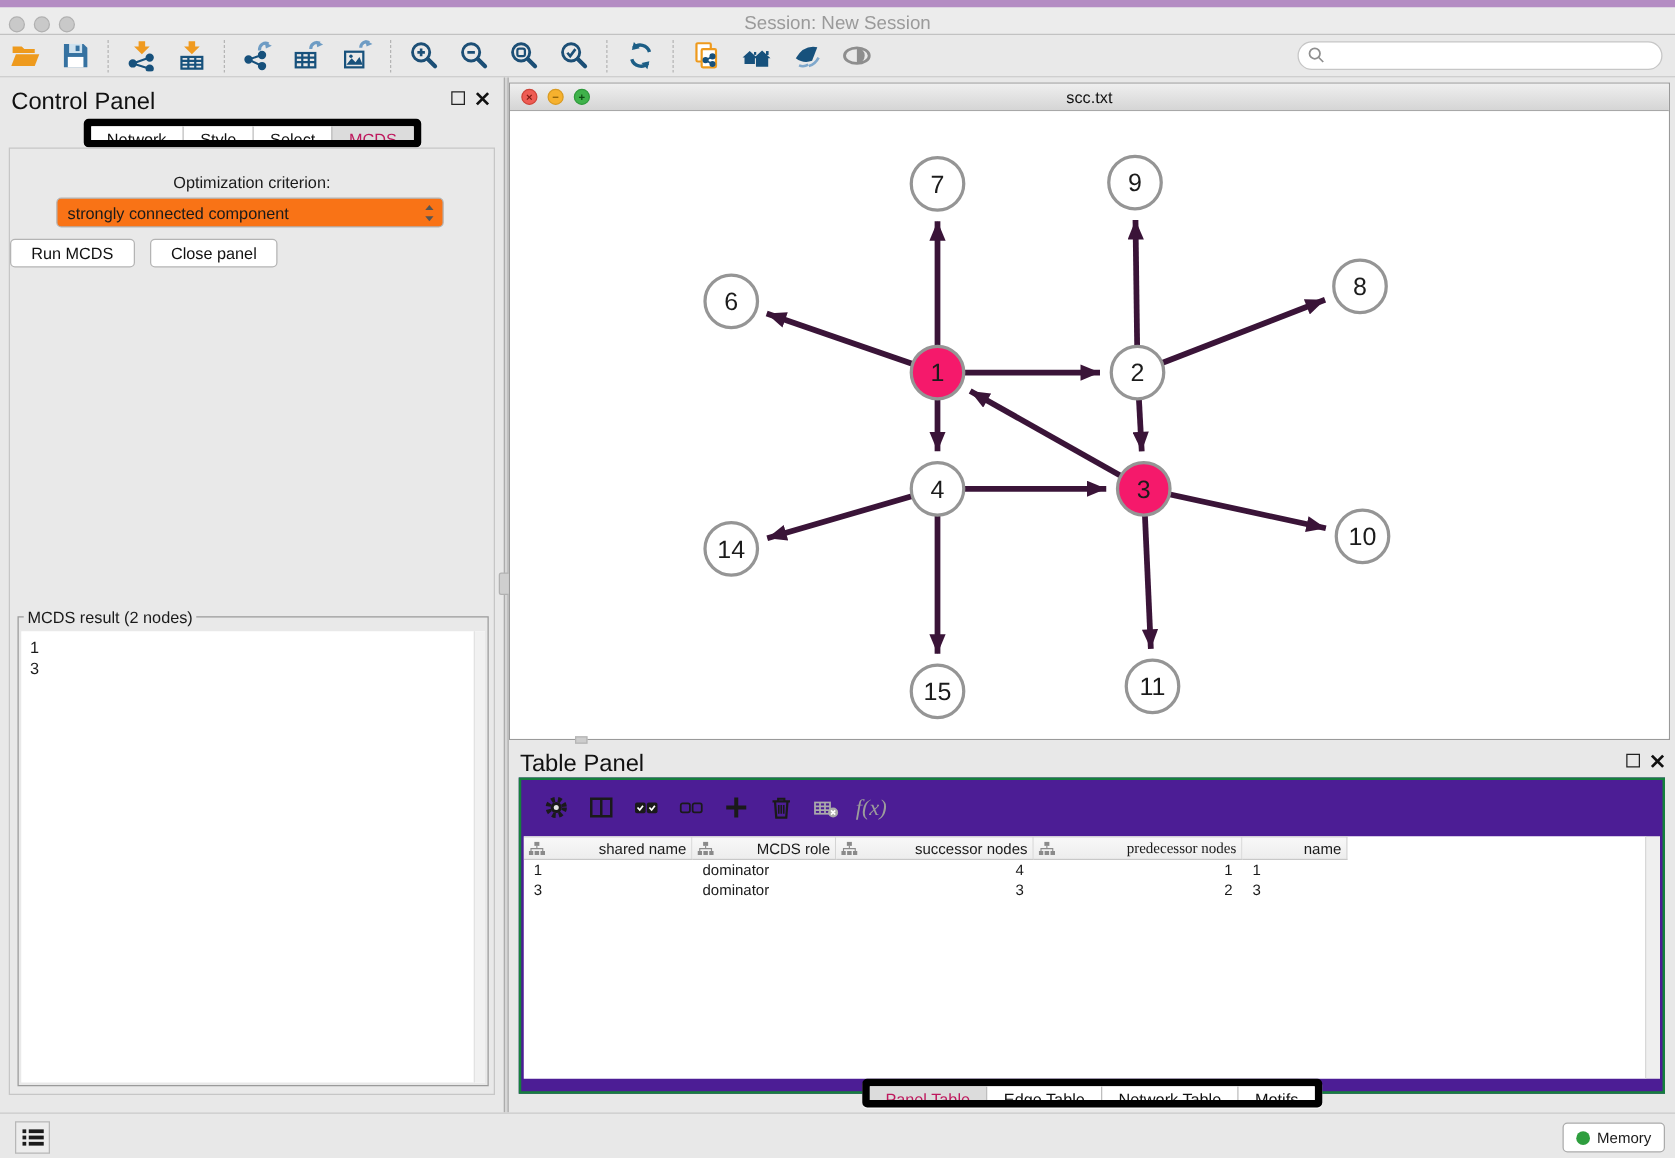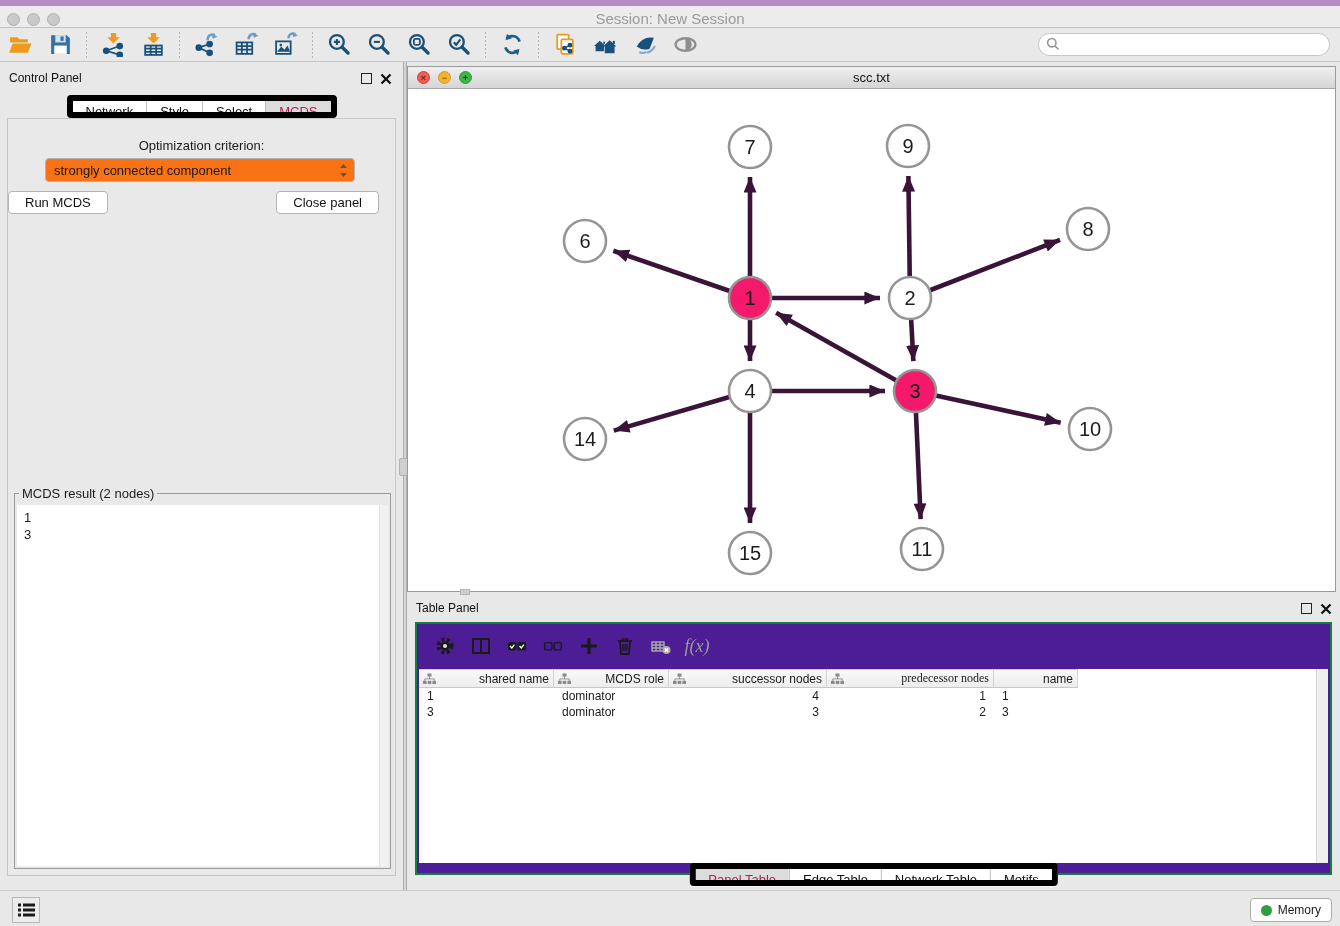--- a/index.html
+++ b/index.html
@@ -30,40 +30,40 @@
   #search-input { width:100%; height:100%; border:1px solid #c6c6c6; border-radius:12px;
                   background:#fff; padding:0 8px 0 26px; font-size:13px; outline:none;
                   font-family:"Liberation Sans",sans-serif; }
   #search-icon { position:absolute; left:8px; top:4px; width:14px; height:14px; }
 
   
   #main { left:0; top:62px; width:1340px; height:828px; background:#e8e8e8; }
 
   
   #control-panel { left:0; top:0; width:403px; height:828px; }
-  .panel-title { position:absolute; left:9px; top:9px; font-size:12px; color:#111; }
+  .panel-title { position:absolute; left:9px; top:9px; font-size:19px; color:#111; }
   .panel-float { position:absolute; width:11px; height:11px; border:1.5px solid #222; top:11px; }
   .panel-close { position:absolute; width:12px; height:12px; top:11px; }
   .seg-bar { display:inline-flex; border:6px solid #000000; border-radius:4px;
              overflow:hidden; background:#fff; height:23px;
              box-shadow:0 1px 0 rgba(255,255,255,.7); }
   .seg { padding:3px 13px 0 13px; font-size:13px; color:#111; background:#fff;
          border-left:1px solid #bdbdbd; white-space:nowrap; }
   .seg:first-child { border-left:none; }
   .seg.selected { background:#dcdcdc; color:#be185d; }
   #cp-tabs { position:absolute; top:33px; left:50%; transform:translateX(-50%); }
   #cp-body { position:absolute; left:7px; top:56px; width:389px; height:758px;
              border:1px solid #c6c6c6; background:#e9e9e9; }
   #opt-label { position:absolute; top:19px; left:0; right:0; text-align:center; font-size:13px; }
   #criterion-select { position:absolute; left:37px; top:39px; width:310px; height:24px;
                       background:#f97316; border:1px solid #b3b3b3; border-radius:4px;
                       display:flex; align-items:center; padding:0 8px; font-size:13px; }
   #criterion-select .stepper { position:absolute; right:6px; top:3px; }
-  #cp-buttons { position:absolute; top:72px; left:0; right:16px; display:flex;
-                justify-content:space-between; gap:12px; }
+  #cp-buttons { position:absolute; top:72px; left:0; right:4px; display:flex;
+                justify-content:flex-start; gap:12px; }
   .mac-btn { height:23px; background:#fff; border:1px solid #b4b4b4; border-radius:4px;
              font-size:13px; padding:0 16px; font-family:"Liberation Sans",sans-serif; color:#111; }
   #result-fieldset { position:absolute; left:6px; top:374px; width:377px; bottom:6px;
                      border:1px solid #9a9a9a; }
   #result-legend { position:absolute; top:-8px; left:4px; background:#e9e9e9;
                    padding:0 3px; font-size:13px; }
   #result-box { position:absolute; left:2px; right:2px; top:11px; bottom:2px; background:#fff; }
   #result-text { position:absolute; left:7px; top:4px; font-size:13px; line-height:17px;
                  white-space:pre-line; }
   #result-scroll { position:absolute; right:0; top:0; bottom:0; width:9px; background:#f1f1f1;

